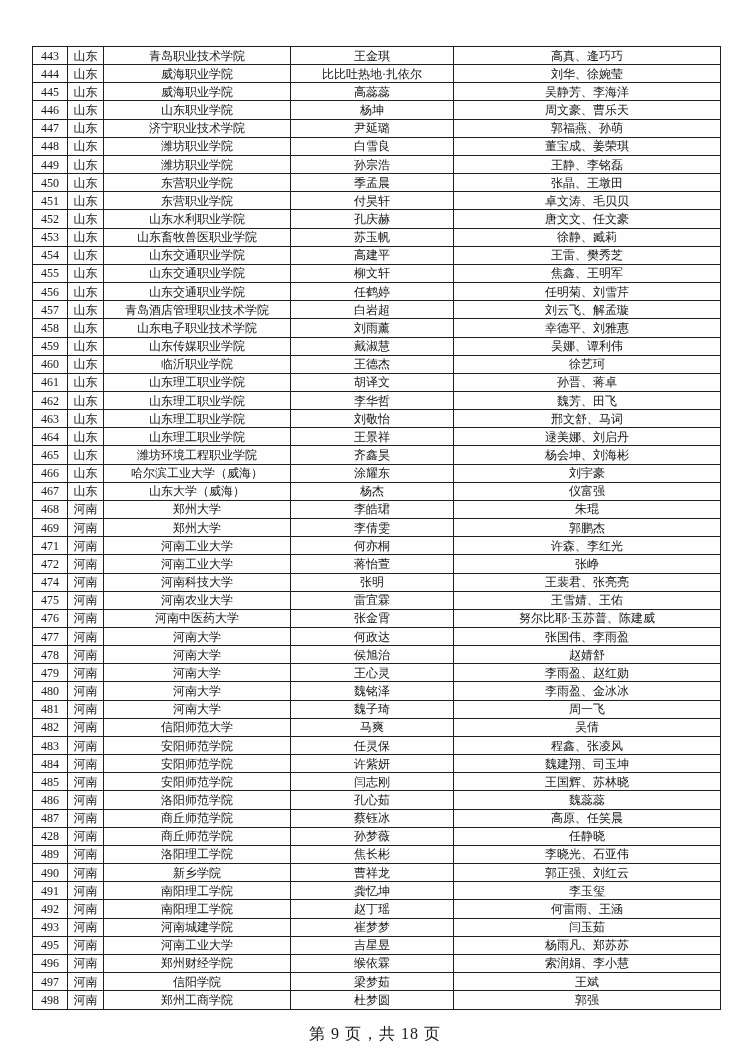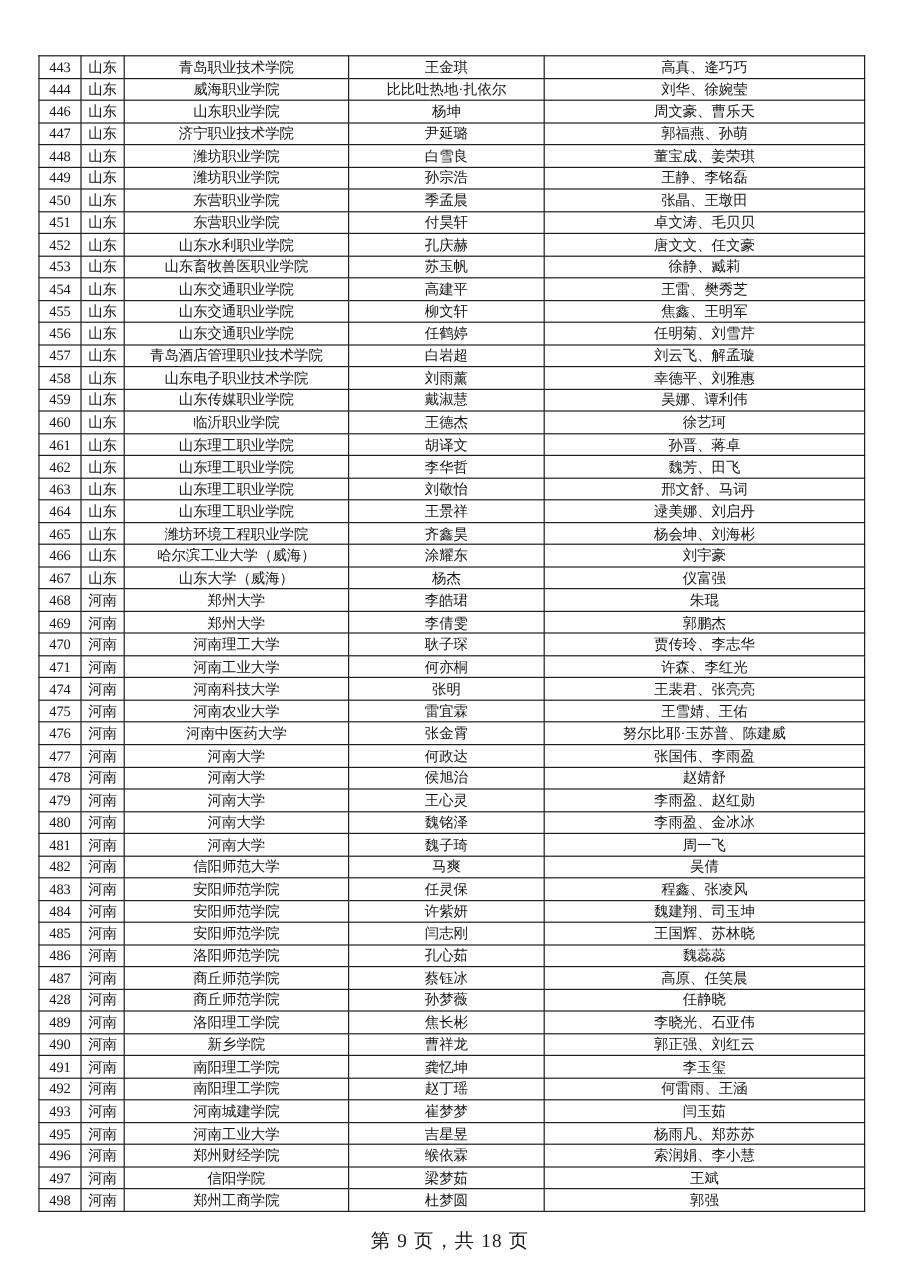--- a/index.html
+++ b/index.html
@@ -76,20 +76,27 @@
           <td>高真、逄巧巧</td>
         </tr>
         <tr>
           <td>444</td>
           <td>山东</td>
           <td>威海职业学院</td>
           <td>比比吐热地·扎依尔</td>
           <td>刘华、徐婉莹</td>
         </tr>
         <tr>
+          <td>445</td>
+          <td>山东</td>
+          <td>威海职业学院</td>
+          <td>高蕊蕊</td>
+          <td>吴静芳、李海洋</td>
+        </tr>
+        <tr>
           <td>446</td>
           <td>山东</td>
           <td>山东职业学院</td>
           <td>杨坤</td>
           <td>周文豪、曹乐天</td>
         </tr>
         <tr>
           <td>447</td>
           <td>山东</td>
           <td>济宁职业技术学院</td>
@@ -244,32 +251,32 @@
           <td>朱琨</td>
         </tr>
         <tr>
           <td>469</td>
           <td>河南</td>
           <td>郑州大学</td>
           <td>李倩雯</td>
           <td>郭鹏杰</td>
         </tr>
         <tr>
-          <td>470</td>
-          <td>河南</td>
-          <td>河南理工大学</td>
-          <td>耿子琛</td>
-          <td>贾传玲、李志华</td>
-        </tr>
-        <tr>
           <td>471</td>
           <td>河南</td>
           <td>河南工业大学</td>
           <td>何亦桐</td>
           <td>许森、李红光</td>
+        </tr>
+        <tr>
+          <td>472</td>
+          <td>河南</td>
+          <td>河南工业大学</td>
+          <td>蒋怡萱</td>
+          <td>张峥</td>
         </tr>
         <tr>
           <td>474</td>
           <td>河南</td>
           <td>河南科技大学</td>
           <td>张明</td>
           <td>王裴君、张亮亮</td>
         </tr>
         <tr>
           <td>475</td>

